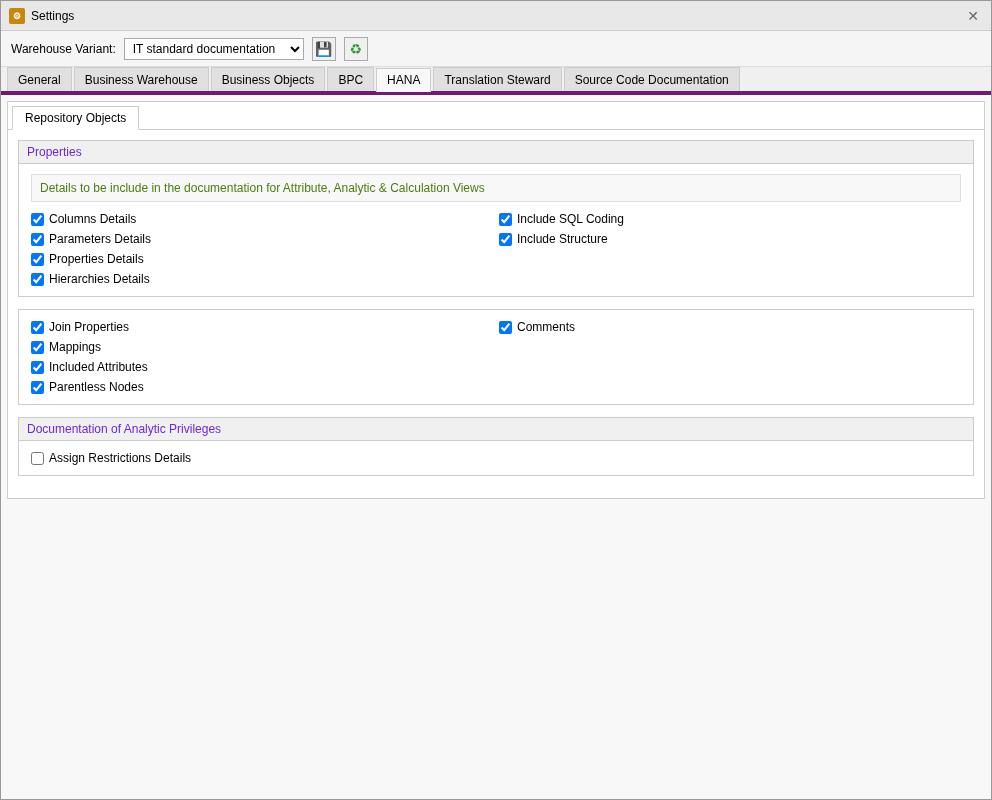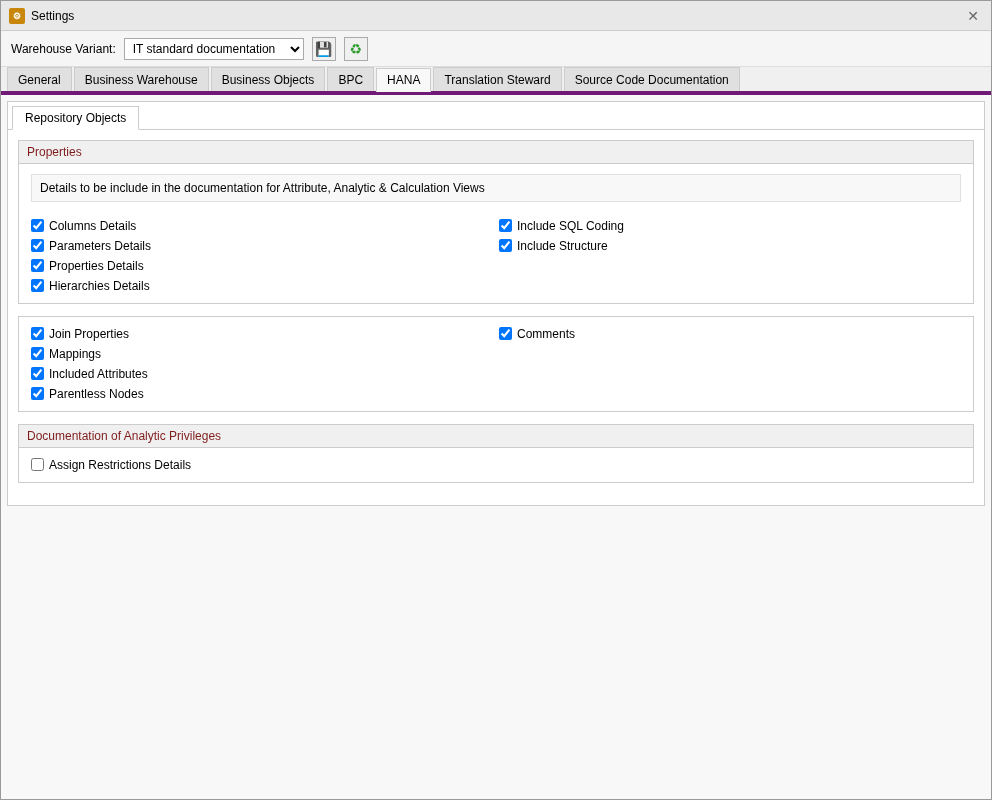--- a/index.html
+++ b/index.html
@@ -147,36 +147,36 @@
       border: 1px solid #ccc;
       margin-bottom: 12px;
       background: white;
     }
     .section-title {
       background: #f0f0f0;
       border-bottom: 1px solid #ccc;
       padding: 4px 8px;
       font-size: 12px;
       font-weight: normal;
-      color: #7f1d1d;
+      color: #6d28d9;
     }
     .section-content {
       padding: 10px 12px;
     }
     .description-text {
       font-size: 12px;
-      color: #000000;
-      margin-bottom: 17px;
+      color: #4d7c0f;
+      margin-bottom: 10px;
       padding: 6px 8px;
       background: #f8f8f8;
       border: 1px solid #e0e0e0;
     }
     .checkbox-item {
       display: flex;
-      align-items: flex-start;
+      align-items: flex-end;
       gap: 5px;
       font-size: 12px;
     }
     .checkbox-item input[type="checkbox"] {
       width: 13px;
       height: 13px;
       cursor: pointer;
     }
     .checkbox-col {
       display: flex;

